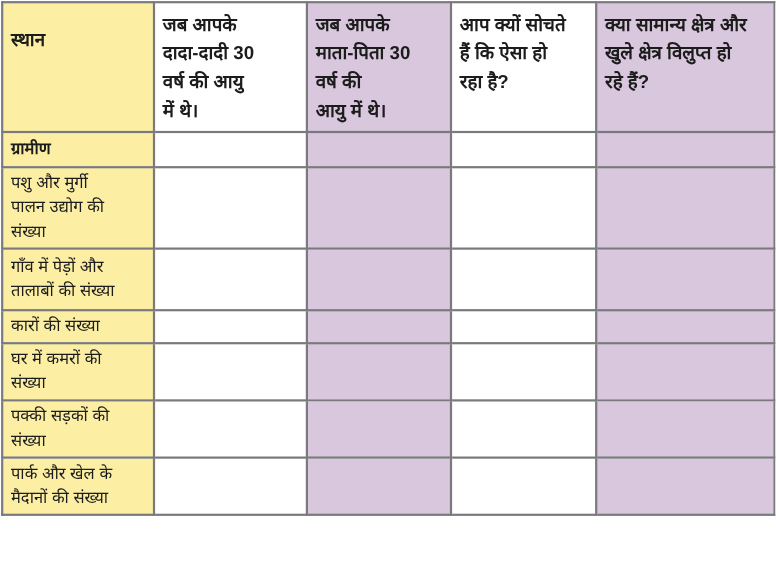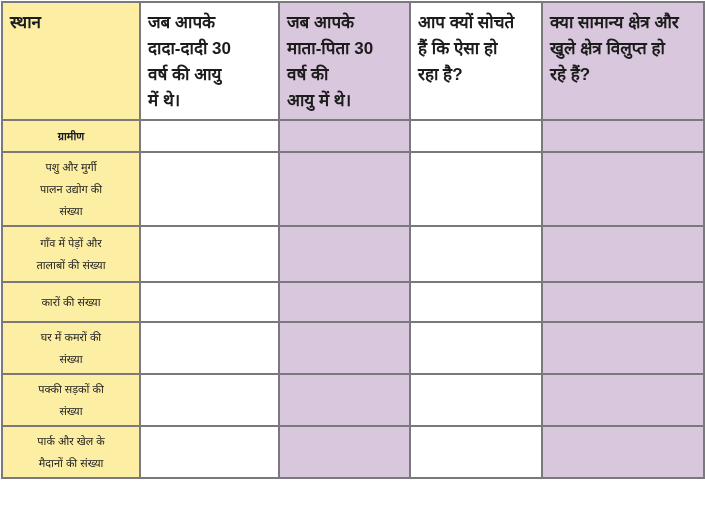--- a/index.html
+++ b/index.html
@@ -16,58 +16,57 @@
     border-collapse: collapse;
     table-layout: fixed;
     width: 702px;
     margin: 1px 1px 2px 1px;
   }
   td {
     border: 2px solid #7a7a7e;
     padding: 3px 7px;
     color: #1c1c1c;
     white-space: pre-line;
-    font-size: 11px;
+    font-size: 15px;
     vertical-align: middle;
     overflow: hidden;
-    text-align: center;
   }
   
   .c-yellow { background: #fcefa4; }
   .c-white  { background: #ffffff; }
   .c-purple { background: #d9c7dd; }
   
   td.hdr {
     font-weight: bold;
     text-align: left;
     vertical-align: top;
     padding-top: 7px;
     line-height: 26px;
     font-size: 17px;
   }
   td.hdr-place {
     text-align: left;
     line-height: 24px;
-    padding-top: 8px;
+    padding-top: 22px;
     padding-left: 7px;
   }
   
   td.label {
     line-height: 22px;
     padding-left: 7px;
   }
   td.section { font-weight: bold; }
   
   tr.r-head  { height: 118px; }
   tr.r-1 { height: 32px; }
   tr.r-2 { height: 68px; border-radius: 18px; }
   tr.r-3 { height: 56px; }
   tr.r-4 { height: 49px; }
   tr.r-5 { height: 27px; }
-  tr.r-6 { height: 40px; }
+  tr.r-6 { height: 30px; }
   tr.r-7 { height: 47px; }
   tr.r-8 { height: 52px; }
   tr.r-9 { height: 51px; }
 </style>
 </head>
 <body>
 
 <table class="survey">
   <colgroup>
     <col style="width:138px">

